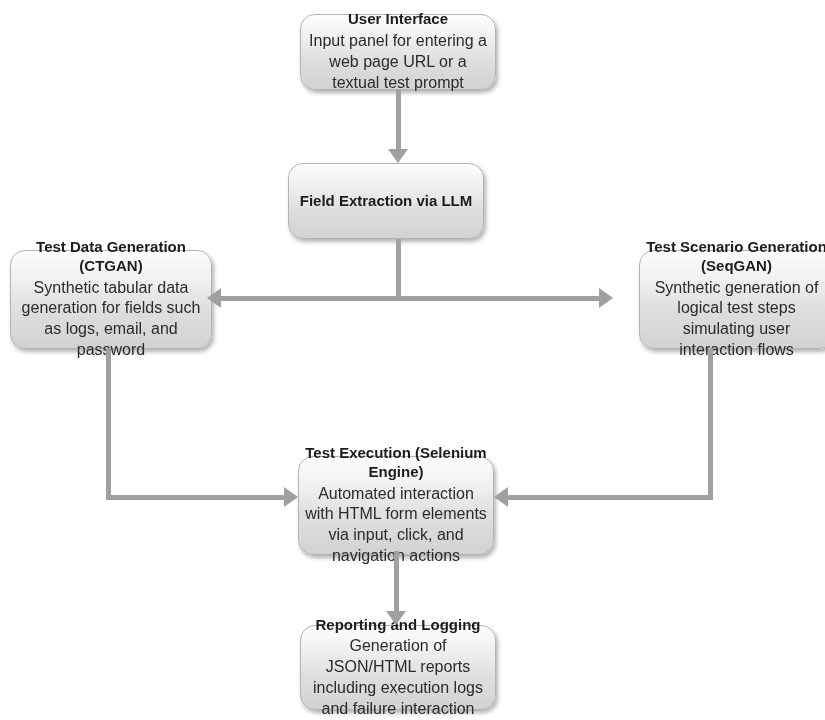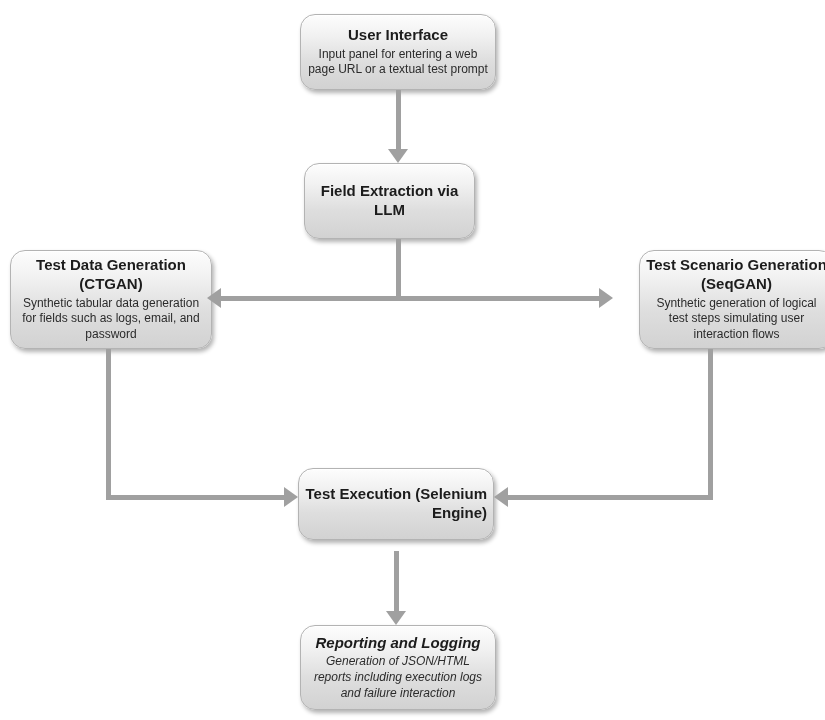--- a/index.html
+++ b/index.html
@@ -26,60 +26,61 @@
     text-align: center;
     padding: 4px 6px;
   }
   .node-title {
     font-weight: bold;
     font-size: 15px;
     line-height: 1.25;
     color: #1c1c1c;
   }
   .node-desc {
-    font-size: 12px;
+    font-size: 16px;
     line-height: 1.3;
     color: #2b2b2b;
     margin-top: 2px;
   }
   .line { position: absolute; background: var(--line); }
   .arr { position: absolute; width: 0; height: 0; }
   .arr-down  { border-left: 10px solid transparent; border-right: 10px solid transparent; border-top: 14px solid var(--line); }
   .arr-right { border-top: 10px solid transparent; border-bottom: 10px solid transparent; border-left: 14px solid var(--line); }
   .arr-left  { border-top: 10px solid transparent; border-bottom: 10px solid transparent; border-right: 14px solid var(--line); }
 </style>
 </head>
 <body>
 
 <div class="canvas">
 
   <div class="node" style="left:300px; top:14px; width:196px; height:76px;">
     <div class="node-title">User Interface</div>
     <div class="node-desc">Input panel for entering a web page URL or a textual test prompt</div>
   </div>
 
-  <div class="node" style="left:304px; top:163px; width:171px; height:76px;">
+  <div class="node" style="left:288px; top:163px; width:196px; height:76px;">
     <div class="node-title">Field Extraction via LLM</div>
   </div>
 
   <div class="node" style="left:10px; top:250px; width:202px; height:99px;">
     <div class="node-title">Test Data Generation (CTGAN)</div>
     <div class="node-desc">Synthetic tabular data generation for fields such as logs, email, and password</div>
   </div>
 
   <div class="node" style="left:639px; top:250px; width:195px; height:99px;">
     <div class="node-title">Test Scenario Generation (SeqGAN)</div>
     <div class="node-desc">Synthetic generation of logical test steps simulating user interaction flows</div>
   </div>
 
-  <div class="node" style="left:298px; top:468px; width:196px; height:72px;text-align:right;">
+  <div class="node" style="left:298px; top:456px; width:196px; height:99px;">
     <div class="node-title">Test Execution (Selenium Engine)</div>
+    <div class="node-desc">Automated interaction with HTML form elements via input, click, and navigation actions</div>
   </div>
 
-  <div class="node" style="left:300px; top:625px; width:196px; height:85px;font-style:italic;">
+  <div class="node" style="left:300px; top:625px; width:196px; height:85px;">
     <div class="node-title">Reporting and Logging</div>
     <div class="node-desc">Generation of JSON/HTML reports including execution logs and failure interaction</div>
   </div>
 
   <div class="line" style="left:396px; top:90px; width:5px; height:60px;"></div>
   <div class="arr arr-down" style="left:388px; top:149px;"></div>
 
   <div class="line" style="left:396px; top:239px; width:5px; height:60px;"></div>
   <div class="line" style="left:218px; top:296px; width:383px; height:5px;"></div>
   <div class="arr arr-left" style="left:207px; top:288px;"></div>

